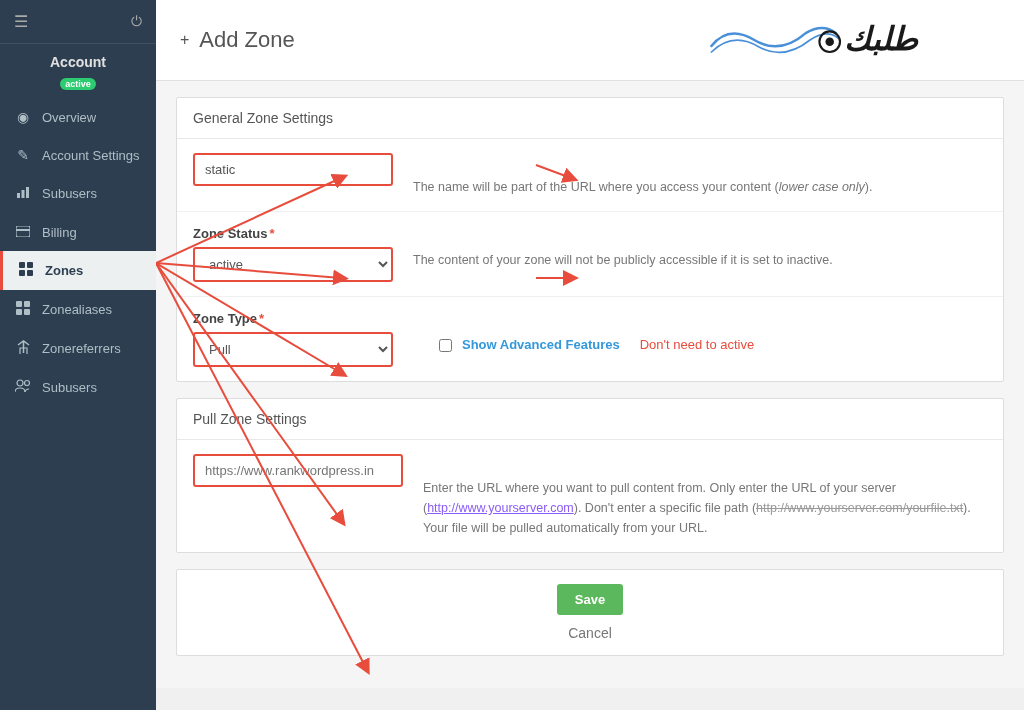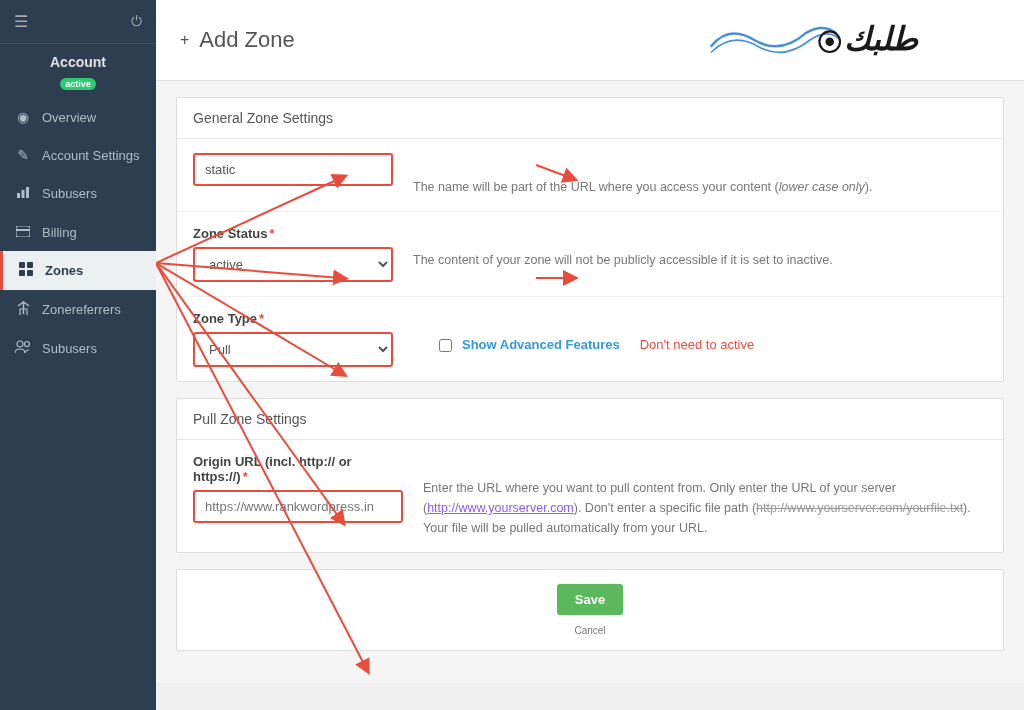--- a/index.html
+++ b/index.html
@@ -54,21 +54,21 @@
     .advanced-checkbox { width: 13px; height: 13px; margin: 0; cursor: pointer; }
     .advanced-label { color: #3498db; font-size: 13px; font-weight: 600; cursor: pointer; }
     .dont-need { color: #e74c3c; font-size: 13px; margin-left: 10px; }
 
     
     .pull-section .form-field { width: 210px; }
 
     
     .form-footer { padding: 14px 16px; display: flex; gap: 10px; align-items: center; flex-direction: column; }
     .btn-save { background: #5cb85c; color: white; border: none; padding: 8px 18px; border-radius: 3px; cursor: pointer; font-size: 13px; font-weight: 600; }
-    .btn-cancel { background: none; border: none; color: #777; cursor: pointer; font-size: 10px; }
+    .btn-cancel { background: none; border: none; color: #777; cursor: pointer; font-size: 14px; }
 
     
     .main-wrapper { position: relative; flex: 1; overflow: hidden; }
     .overlay-svg { position: absolute; top: 0; left: 0; pointer-events: none; z-index: 10; }
   </style>
 </head>
 <body>
 
 <div class="sidebar">
   <div class="sidebar-top">
@@ -112,20 +112,31 @@
     <div class="nav-item active">
       <span class="nav-icon">
         <svg width="14" height="14" viewBox="0 0 14 14">
             <rect x="0" y="0" width="6" height="6" rx="1" fill="#2c3e50"></rect>
             <rect x="8" y="0" width="6" height="6" rx="1" fill="#2c3e50"></rect>
             <rect x="0" y="8" width="6" height="6" rx="1" fill="#2c3e50"></rect>
             <rect x="8" y="8" width="6" height="6" rx="1" fill="#2c3e50"></rect>
           </svg>
       </span>
       <span>Zones</span>
+    </div>
+    <div class="nav-item">
+      <span class="nav-icon">
+        <svg width="14" height="14" viewBox="0 0 14 14">
+            <rect x="0" y="0" width="6" height="6" rx="1" fill="#b0bec5"></rect>
+            <rect x="8" y="0" width="6" height="6" rx="1" fill="#b0bec5"></rect>
+            <rect x="0" y="8" width="6" height="6" rx="1" fill="#b0bec5"></rect>
+            <rect x="8" y="8" width="6" height="6" rx="1" fill="#b0bec5"></rect>
+          </svg>
+      </span>
+      <span>Zonealiases</span>
     </div>
     <div class="nav-item">
       <span class="nav-icon">
         <svg width="13" height="14" viewBox="0 0 13 14">
             <path d="M6.5 1 L6.5 13 M1 5 L6.5 1 L12 5" fill="none" stroke="#b0bec5" stroke-width="1.5"></path>
             <path d="M3 14 L3 8 L10 8 L10 14" fill="none" stroke="#b0bec5" stroke-width="1.2"></path>
           </svg>
       </span>
       <span>Zonereferrers</span>
     </div>
@@ -209,23 +220,20 @@
               <span class="dont-need">Don't need to active</span>
             </div>
           </div>
         </div>
       </div>
 
       <div class="section-card pull-section">
         <div class="section-title">Pull Zone Settings</div>
         <div class="form-row">
           <div class="form-field">
-            <div class="field-label">
-              Origin URL (incl. http:// or https://)<span class="required">*</span>
-            </div>
             <input class="field-input" type="text" placeholder="https://www.rankwordpress.in" style="">
           </div>
           <div class="field-description">
             Enter the URL where you want to pull content from. Only enter the URL of your server (<span class="link-style">http://www.yourserver.com</span>). Don't enter a specific file path (<span class="strikethrough">http://www.yourserver.com/yourfile.txt</span>). Your file will be pulled automatically from your URL.
           </div>
         </div>
       </div>
 
       <div class="section-card">
         <div class="form-footer">

